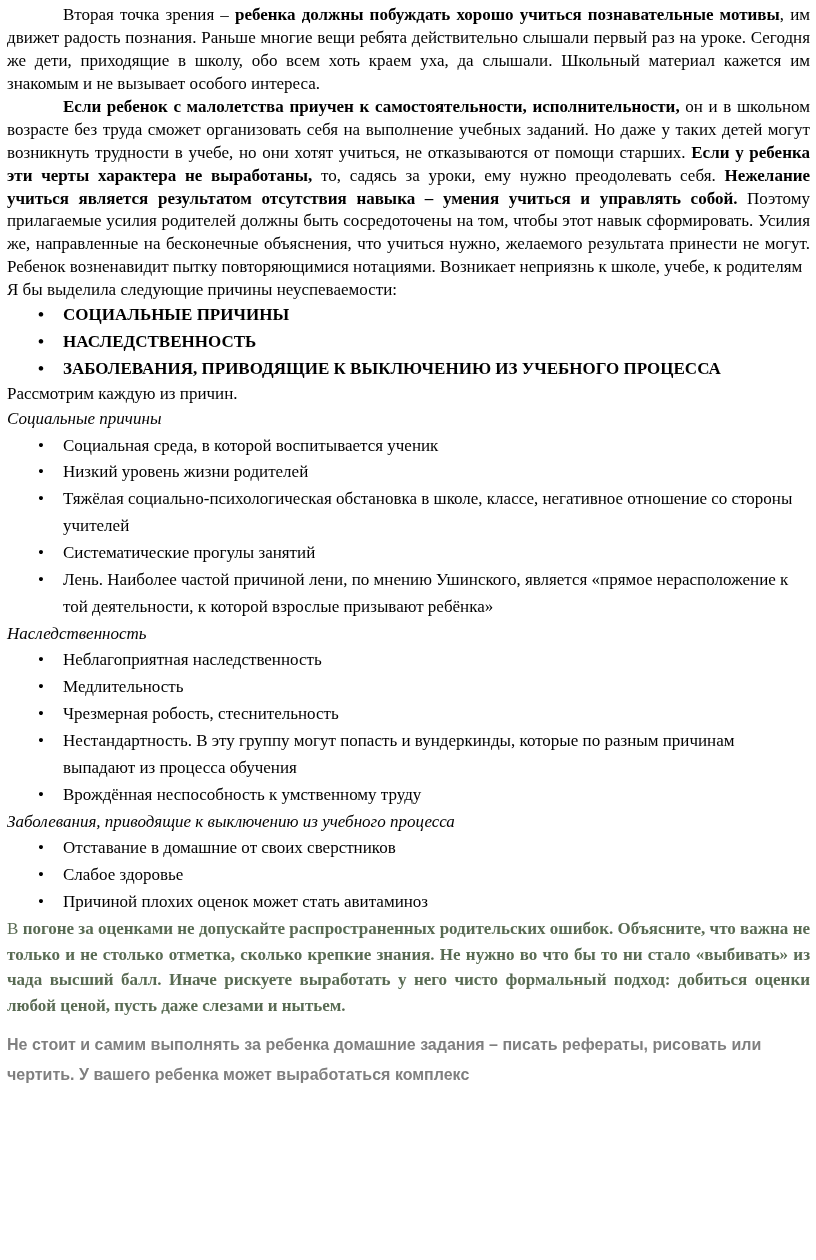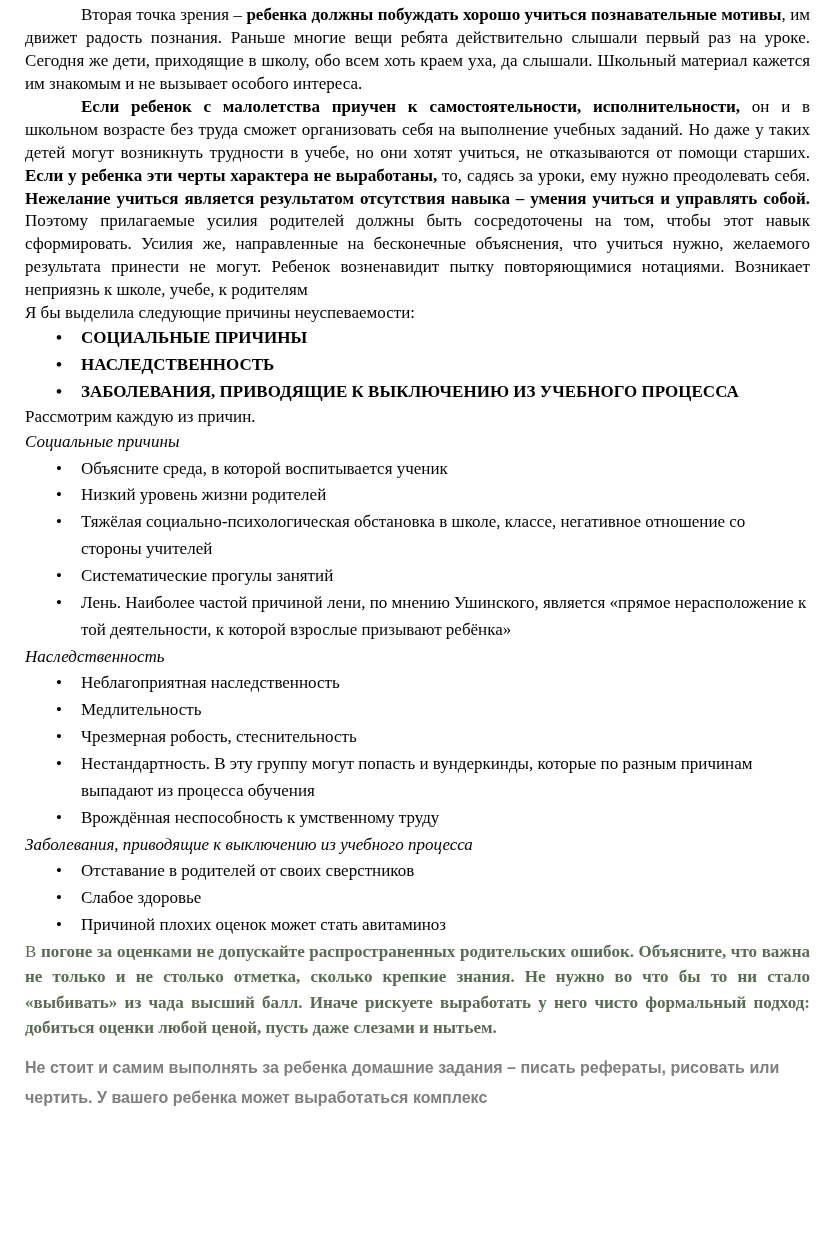--- a/index.html
+++ b/index.html
@@ -7,21 +7,21 @@
     --gray:#7f7f7f;
     --ink:#000000;
     --paper:#ffffff;
   }
   html,body{margin:0;padding:0;background:var(--paper);}
   .page{
     width:816px;
     min-height:1260px;
     box-sizing:border-box;
     background:var(--paper);
-    padding:4px 6px 12px 25px;
+    padding:4px 6px 12px 7px;
     font-family:"Liberation Serif", serif;
     font-size:17px;
     color:var(--ink);
     overflow:hidden;
   }
   
   .para{margin:0;line-height:1.35;text-align:left;}
   .para.justify{text-align:justify;}
   .para.indent{text-indent:56px;}
   .italic-heading{margin:0;line-height:1.58;font-style:italic;text-align:left;}
@@ -73,36 +73,36 @@
       <p class="para justify indent"><span class="b">Если ребенок с малолетства приучен к самостоятельности, исполнительности, </span><span class="n">он и в школьном возрасте без труда сможет организовать себя на выполнение учебных заданий. Но даже у таких детей могут возникнуть трудности в учебе, но они хотят учиться, не отказываются от помощи старших. </span><span class="b">Если у ребенка эти черты характера не выработаны, </span><span class="n">то, садясь за уроки, ему нужно преодолевать себя. </span><span class="b">Нежелание учиться является результатом отсутствия навыка – умения учиться и управлять собой. </span><span class="n">Поэтому прилагаемые усилия родителей должны быть сосредоточены на том, чтобы этот навык сформировать. Усилия же, направленные на бесконечные объяснения, что учиться нужно, желаемого результата принести не могут. Ребенок возненавидит пытку повторяющимися нотациями. Возникает неприязнь к школе, учебе, к родителям</span></p>
       <p class="para"><span class="n">Я бы выделила следующие причины неуспеваемости:</span></p>
       <ul class="bullet-list bold-list">
         <li class="list-item"><span>СОЦИАЛЬНЫЕ ПРИЧИНЫ</span></li>
         <li class="list-item"><span>НАСЛЕДСТВЕННОСТЬ</span></li>
         <li class="list-item"><span>ЗАБОЛЕВАНИЯ, ПРИВОДЯЩИЕ К ВЫКЛЮЧЕНИЮ ИЗ УЧЕБНОГО ПРОЦЕССА</span></li>
       </ul>
       <p class="para"><span class="n">Рассмотрим каждую из причин.</span></p>
       <p class="italic-heading"><span class="i">Социальные причины</span></p>
       <ul class="bullet-list">
-        <li class="list-item"><span>Объясните среда, в которой воспитывается ученик</span></li>
+        <li class="list-item"><span>Социальная среда, в которой воспитывается ученик</span></li>
         <li class="list-item"><span>Низкий уровень жизни родителей</span></li>
         <li class="list-item"><span>Тяжёлая социально-психологическая обстановка в школе, классе, негативное отношение со стороны учителей</span></li>
         <li class="list-item"><span>Систематические прогулы занятий</span></li>
         <li class="list-item"><span>Лень. Наиболее частой причиной лени, по мнению Ушинского, является «прямое нерасположение к той деятельности, к которой взрослые призывают ребёнка»</span></li>
       </ul>
       <p class="italic-heading"><span class="i">Наследственность</span></p>
       <ul class="bullet-list">
         <li class="list-item"><span>Неблагоприятная наследственность</span></li>
         <li class="list-item"><span>Медлительность</span></li>
         <li class="list-item"><span>Чрезмерная робость, стеснительность</span></li>
         <li class="list-item"><span>Нестандартность. В эту группу могут попасть и вундеркинды, которые по разным причинам выпадают из процесса обучения</span></li>
         <li class="list-item"><span>Врождённая неспособность к умственному труду</span></li>
       </ul>
       <p class="italic-heading"><span class="i">Заболевания, приводящие к выключению из учебного процесса</span></p>
       <ul class="bullet-list">
-        <li class="list-item"><span>Отставание в родителей от своих сверстников</span></li>
+        <li class="list-item"><span>Отставание в домашние от своих сверстников</span></li>
         <li class="list-item"><span>Слабое здоровье</span></li>
         <li class="list-item"><span>Причиной плохих оценок может стать авитаминоз</span></li>
       </ul>
       <p class="para justify colored"><span class="nc">В </span><span class="bc">погоне за оценками не допускайте распространенных родительских ошибок. Объясните, что важна не только и не столько отметка, сколько крепкие знания. Не нужно во что бы то ни стало «выбивать» из чада высший балл. Иначе рискуете выработать у него чисто формальный подход: добиться оценки любой ценой, пусть даже слезами и нытьем.</span></p>
       <p class="para gray-sans"><span class="gs">Не стоит и самим выполнять за ребенка домашние задания – писать рефераты, рисовать или чертить. У вашего ребенка может выработаться комплекс</span></p>
     </div>
 </div>
 
 </body></html>

